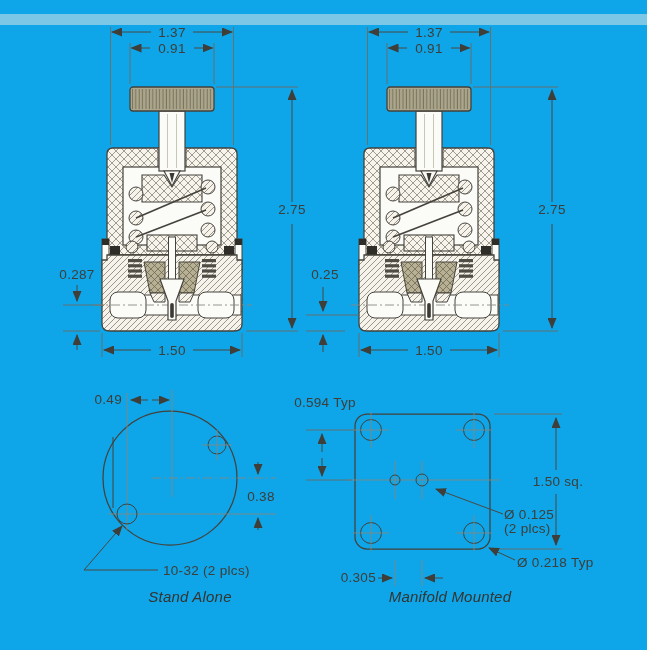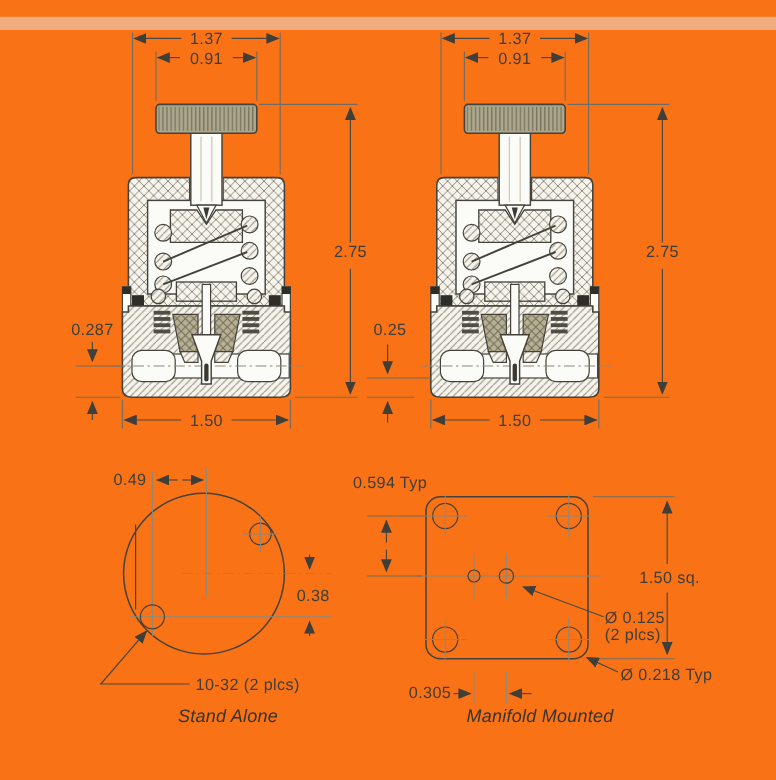--- a/index.html
+++ b/index.html
@@ -1,19 +1,19 @@
 <!DOCTYPE html>
 <html><head>
 <meta charset="utf-8">
 <style>
   html,body{margin:0;padding:0;background:#ffffff;}
   .page{
     position:relative;
     width:647px;height:650px;
-    background:#f97316;
+    background:#0ea5e9;
     overflow:hidden;
     font-family:"Liberation Sans", sans-serif;
   }
   .scanband{position:absolute;left:0;top:14px;width:647px;height:11px;background:#e9e8e3;opacity:.5;}
   svg{position:absolute;left:0;top:0;}
   text{fill:#3f3e38;font-size:13.5px;letter-spacing:.3px;}
   .cap{font-size:15px;font-style:italic;fill:#35342e;letter-spacing:.2px;}
   .dim{stroke:#4a4840;stroke-width:1;fill:none;}
   .ext{stroke:#6e6c62;stroke-width:.9;fill:none;}
   .lt{stroke:#8a887c;stroke-width:.85;fill:none;}

